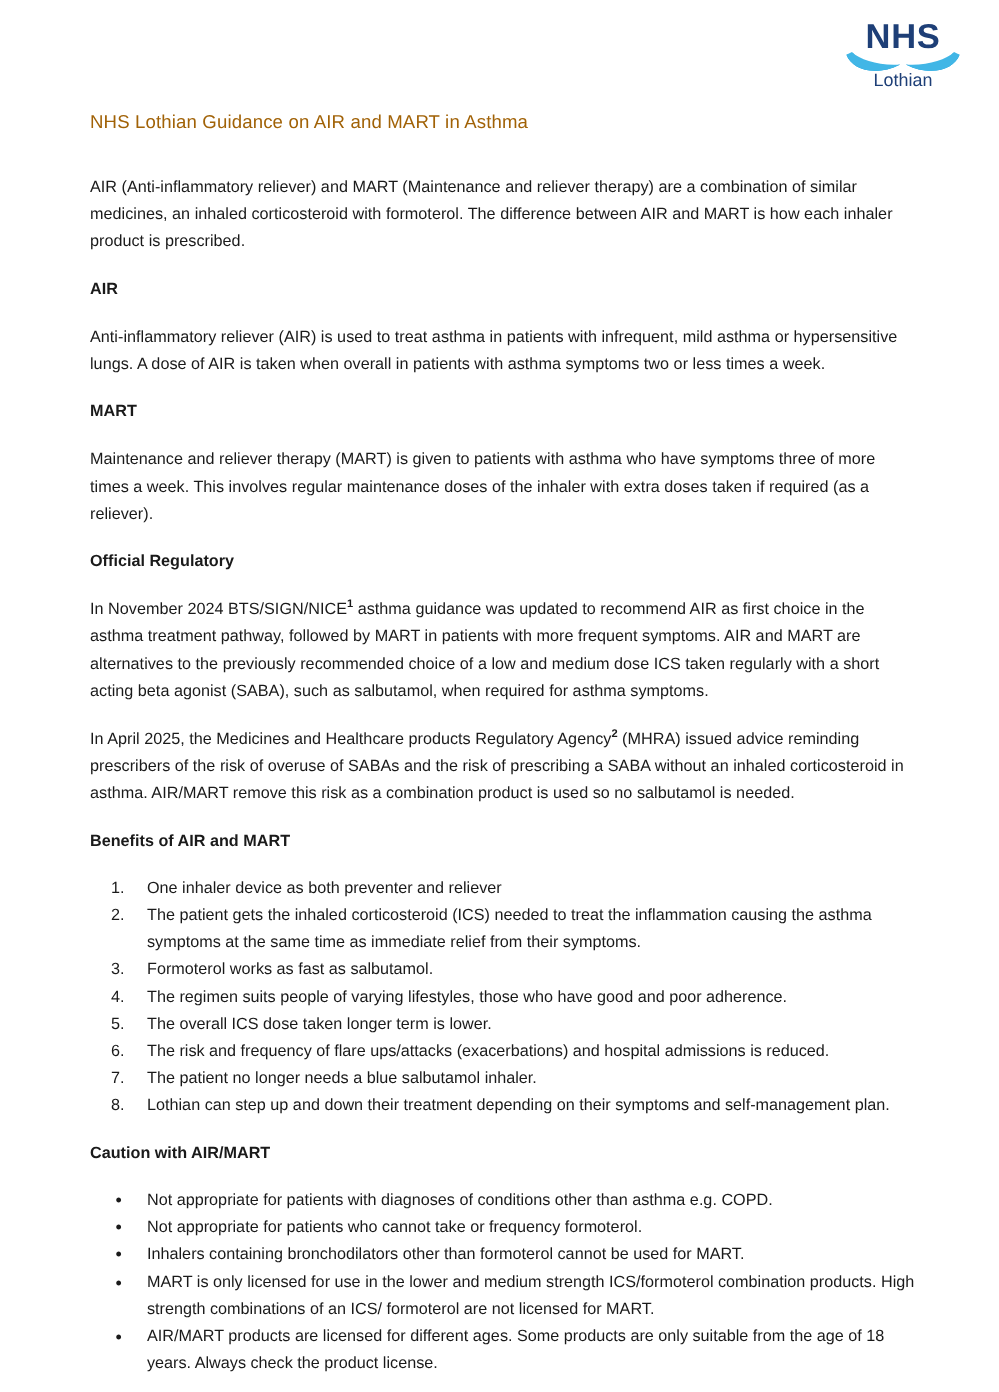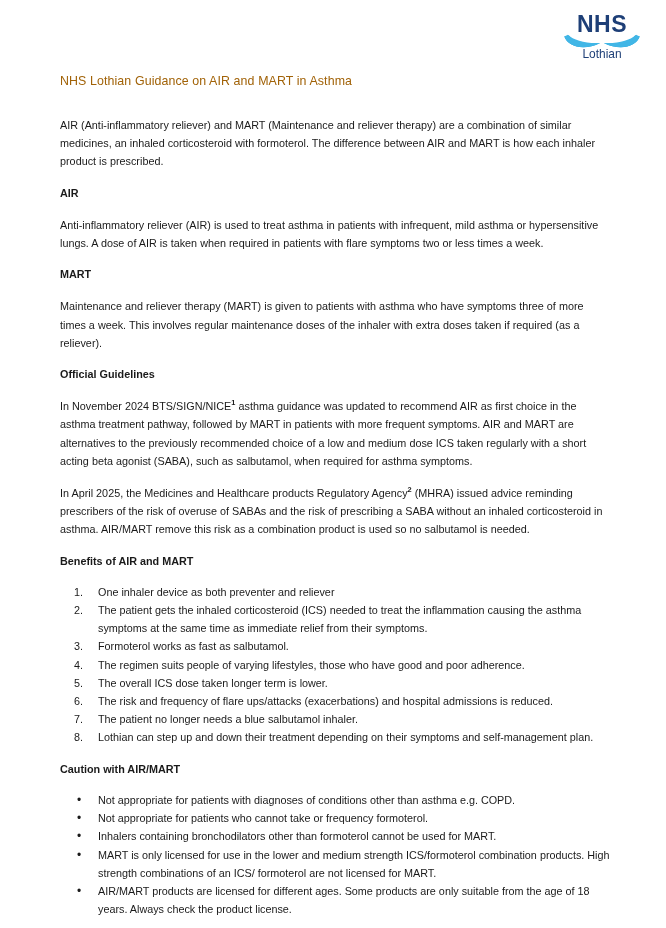--- a/index.html
+++ b/index.html
@@ -131,26 +131,26 @@
     </svg>
   </div>
 
   <div class="content">
 
     <h1 class="doc-title">NHS Lothian Guidance on AIR and MART in Asthma</h1>
 
     <p class="para">AIR (Anti-inflammatory reliever) and MART (Maintenance and reliever therapy) are a combination of similar medicines, an inhaled corticosteroid with formoterol.  The difference between AIR and MART is how each inhaler product is prescribed.</p>
 
     <h2 class="section-head">AIR</h2>
-    <p class="para">Anti-inflammatory reliever (AIR) is used to treat asthma in patients with infrequent, mild asthma or hypersensitive lungs.  A dose of AIR is taken when required in patients with flare symptoms two or less times a week.</p>
+    <p class="para">Anti-inflammatory reliever (AIR) is used to treat asthma in patients with infrequent, mild asthma or hypersensitive lungs.  A dose of AIR is taken when overall in patients with asthma symptoms two or less times a week.</p>
 
     <h2 class="section-head">MART</h2>
     <p class="para">Maintenance and reliever therapy (MART) is given to patients with asthma who have symptoms three of more times a week.  This involves regular maintenance doses of the inhaler with extra doses taken if required (as a reliever).</p>
 
-    <h2 class="section-head">Official Guidelines</h2>
+    <h2 class="section-head">Official Regulatory</h2>
 
     <p class="para"><span>In November 2024 BTS/SIGN/NICE</span><sup>1</sup><span> asthma guidance was updated to recommend AIR as first choice in the asthma treatment pathway, followed by MART in patients with more frequent symptoms.  AIR and MART are alternatives to the previously recommended choice of a low and medium dose ICS taken regularly with a short acting beta agonist (SABA), such as salbutamol, when required for asthma symptoms.</span></p>
 
     <p class="para"><span>In April 2025, the Medicines and Healthcare products Regulatory Agency</span><sup>2</sup><span> (MHRA) issued advice reminding prescribers of the risk of overuse of SABAs and the risk of prescribing a SABA without an inhaled corticosteroid in asthma.    AIR/MART remove this risk as a combination product is used so no salbutamol is needed.</span></p>
 
     <h2 class="section-head">Benefits of AIR and MART</h2>
 
     <ol class="benefits">
       <li><span class="marker">1.</span><span>One inhaler device as both preventer and reliever</span></li>
       <li><span class="marker">2.</span><span>The patient gets the inhaled corticosteroid (ICS) needed to treat the inflammation causing the asthma symptoms at the same time as immediate relief from their symptoms.</span></li>

